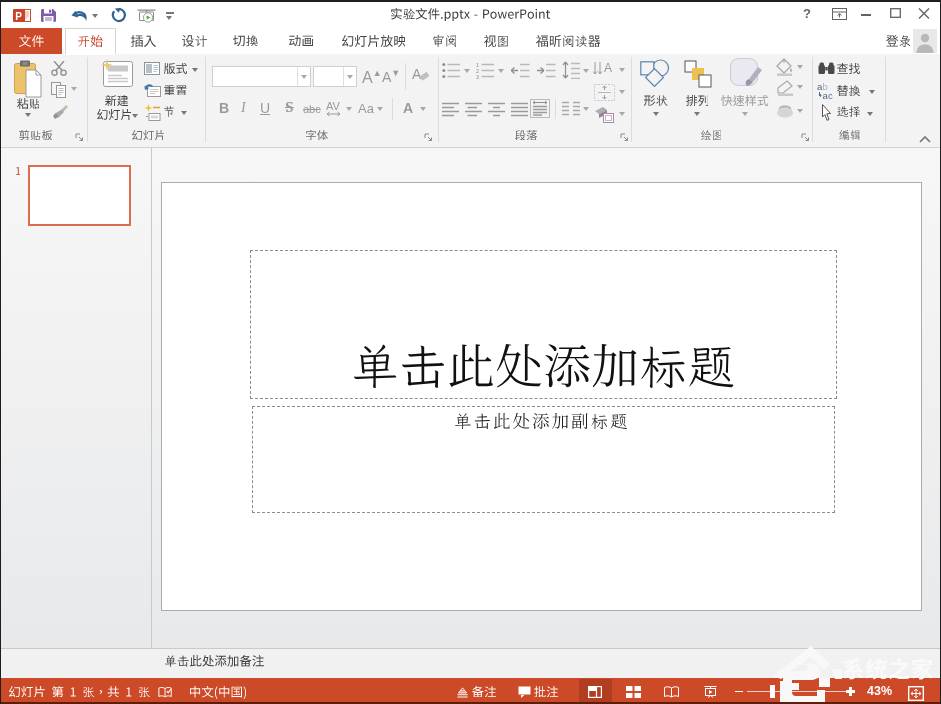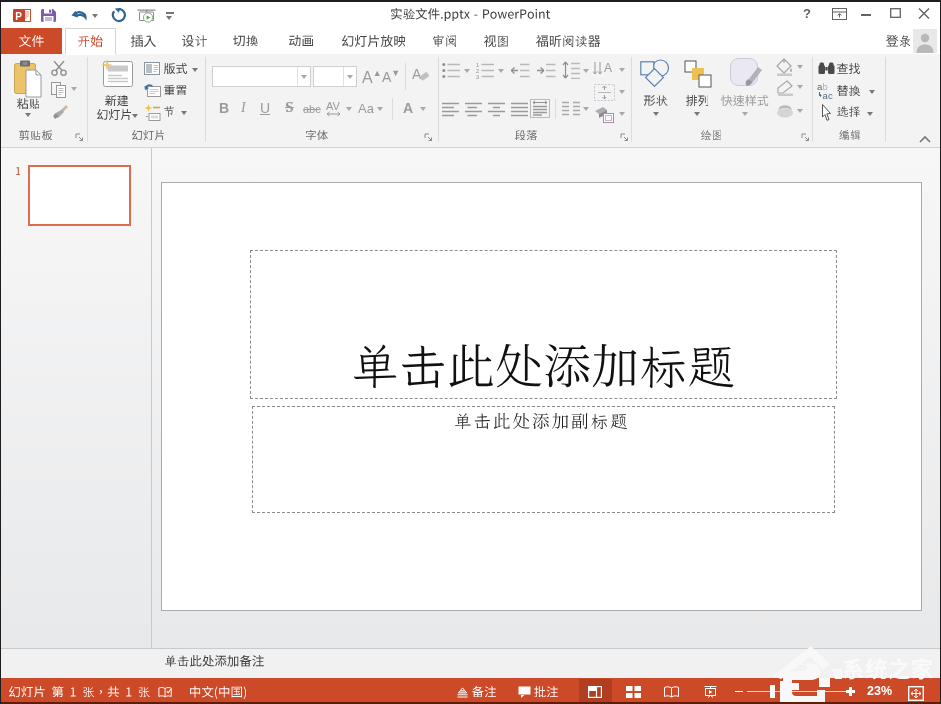--- a/index.html
+++ b/index.html
@@ -626,17 +626,17 @@
 </g>
 </svg>
 <div style="position:absolute;left:842.0px;top:658.0px;line-height:0">
       <svg width="89.9" height="21.5" viewBox="0 0 89.9 21.5">
         <g transform="translate(-0.9,19.4)">
           <path fill="#fafafb" d="M5.5 -4.5 8.2 -3.5Q7.5 -2.7 6.7 -1.8Q5.9 -0.9 5 -0.2Q4.1 0.6 3.2 1.2Q3 0.9 2.5 0.6Q2.1 0.2 1.7 -0.1Q1.2 -0.4 0.9 -0.6Q2.2 -1.3 3.4 -2.4Q4.7 -3.5 5.5 -4.5ZM13.9 -3.4 16.1 -4.8Q17 -4.2 18 -3.5Q18.9 -2.8 19.8 -2Q20.7 -1.3 21.2 -0.7L18.8 0.9Q18.3 0.3 17.5 -0.5Q16.7 -1.2 15.7 -2Q14.8 -2.8 13.9 -3.4ZM10 -6.5H12.7V-0.9Q12.7 0.1 12.5 0.7Q12.2 1.3 11.5 1.6Q10.7 1.9 9.8 1.9Q8.8 2 7.6 2Q7.5 1.4 7.2 0.6Q6.9 -0.1 6.6 -0.6Q7.2 -0.6 7.8 -0.6Q8.4 -0.6 8.8 -0.6Q9.3 -0.6 9.5 -0.6Q9.8 -0.6 9.9 -0.7Q10 -0.7 10 -0.9ZM16 -19.3 18 -17.1Q16.4 -16.5 14.5 -16Q12.6 -15.4 10.5 -15Q8.5 -14.6 6.4 -14.2Q4.4 -13.9 2.4 -13.6Q2.3 -14.1 2.1 -14.8Q1.8 -15.5 1.6 -15.9Q3.5 -16.2 5.5 -16.5Q7.5 -16.9 9.4 -17.3Q11.3 -17.7 13 -18.2Q14.7 -18.7 16 -19.3ZM3.1 -4.3Q3 -4.5 2.9 -5Q2.7 -5.4 2.6 -5.9Q2.4 -6.4 2.3 -6.7Q2.9 -6.8 3.7 -7.1Q4.4 -7.4 5.4 -7.9Q6 -8.1 7.1 -8.7Q8.2 -9.3 9.6 -10.1Q10.9 -10.9 12.4 -11.9Q13.8 -12.9 15.1 -13.9L17.1 -12.1Q14.3 -10 11.1 -8.3Q7.9 -6.6 4.8 -5.4V-5.3Q4.8 -5.3 4.5 -5.2Q4.3 -5.1 3.9 -5Q3.6 -4.8 3.3 -4.6Q3.1 -4.4 3.1 -4.3ZM3.1 -4.3 3 -6.3 4.6 -7.2 18.2 -8.1Q18.2 -7.5 18.2 -6.9Q18.2 -6.2 18.2 -5.8Q15.1 -5.6 12.8 -5.4Q10.5 -5.2 8.9 -5.1Q7.4 -4.9 6.3 -4.8Q5.3 -4.7 4.7 -4.6Q4.1 -4.5 3.7 -4.4Q3.3 -4.4 3.1 -4.3ZM4 -9.2Q4 -9.4 3.9 -9.9Q3.7 -10.3 3.6 -10.8Q3.4 -11.3 3.3 -11.6Q3.7 -11.7 4.2 -11.9Q4.6 -12.1 5.2 -12.4Q5.6 -12.6 6.5 -13.1Q7.4 -13.6 8.4 -14.4Q9.5 -15.1 10.4 -16L12.7 -14.4Q11.1 -13.2 9.2 -12.2Q7.4 -11.1 5.6 -10.4V-10.3Q5.6 -10.3 5.4 -10.2Q5.2 -10.1 4.8 -9.9Q4.5 -9.7 4.3 -9.5Q4 -9.3 4 -9.2ZM4 -9.2 4 -11 5.3 -11.8 13.8 -12.2Q13.6 -11.7 13.5 -11Q13.4 -10.4 13.4 -10Q11.2 -9.9 9.6 -9.8Q8.1 -9.7 7.1 -9.6Q6.1 -9.5 5.5 -9.5Q4.9 -9.4 4.6 -9.3Q4.3 -9.2 4 -9.2ZM14.4 -9.5 16.7 -10.6Q17.5 -9.9 18.3 -8.9Q19.1 -8 19.9 -7.1Q20.6 -6.2 21.1 -5.6L18.8 -4.2Q18.3 -4.9 17.6 -5.8Q16.9 -6.7 16 -7.7Q15.2 -8.7 14.4 -9.5ZM39.3 -12.3 41.4 -13.4Q42 -12.6 42.7 -11.7Q43.3 -10.8 43.8 -9.9Q44.4 -9 44.7 -8.3L42.4 -7.1Q42.1 -7.8 41.6 -8.7Q41.1 -9.6 40.5 -10.5Q39.9 -11.5 39.3 -12.3ZM31.8 -16.2H44.4V-13.8H31.8ZM38.2 -7.8H40.9V-1.4Q40.9 -0.9 40.9 -0.8Q41 -0.6 41.2 -0.6Q41.3 -0.6 41.5 -0.6Q41.6 -0.6 41.8 -0.6Q41.9 -0.6 42 -0.6Q42.2 -0.6 42.3 -0.9Q42.4 -1.1 42.4 -1.8Q42.5 -2.6 42.5 -4Q42.9 -3.7 43.6 -3.4Q44.3 -3.1 44.8 -2.9Q44.7 -1.2 44.4 -0.2Q44.2 0.8 43.7 1.2Q43.2 1.6 42.3 1.6Q42.1 1.6 41.9 1.6Q41.7 1.6 41.5 1.6Q41.3 1.6 41.1 1.6Q40.9 1.6 40.7 1.6Q39.7 1.6 39.2 1.4Q38.6 1.1 38.4 0.4Q38.2 -0.3 38.2 -1.4ZM34 -7.7H36.6Q36.6 -6 36.4 -4.5Q36.2 -3 35.7 -1.7Q35.2 -0.5 34.2 0.5Q33.3 1.4 31.7 2.1Q31.6 1.8 31.3 1.4Q31 0.9 30.7 0.6Q30.4 0.2 30.1 -0.1Q31.4 -0.6 32.1 -1.4Q32.9 -2.1 33.3 -3Q33.7 -4 33.8 -5.1Q33.9 -6.3 34 -7.7ZM32.1 -7.4 32 -9.3 33.3 -10.2 41.9 -10.9Q41.9 -10.4 42 -9.8Q42.1 -9.1 42.1 -8.7Q39.7 -8.5 38 -8.3Q36.4 -8.1 35.3 -8Q34.2 -7.8 33.6 -7.8Q33 -7.7 32.6 -7.6Q32.3 -7.5 32.1 -7.4ZM36 -18.6 38.5 -19.2Q38.8 -18.6 39.1 -17.8Q39.5 -17.1 39.6 -16.6L36.9 -15.8Q36.8 -16.4 36.5 -17.1Q36.2 -17.9 36 -18.6ZM32.1 -7.4Q32 -7.7 31.9 -8.2Q31.7 -8.7 31.6 -9.2Q31.4 -9.7 31.3 -10Q31.6 -10.1 32.1 -10.2Q32.6 -10.4 32.9 -10.7Q33.2 -11 33.6 -11.5Q34.1 -12.1 34.6 -12.8Q35.2 -13.5 35.7 -14.2Q36.2 -14.9 36.5 -15.3H39.6Q39.2 -14.6 38.5 -13.8Q37.9 -12.9 37.3 -12Q36.6 -11.2 36 -10.4Q35.3 -9.6 34.9 -9Q34.9 -9 34.6 -8.9Q34.3 -8.8 33.9 -8.7Q33.5 -8.5 33 -8.3Q32.6 -8 32.4 -7.8Q32.1 -7.6 32.1 -7.4ZM24.4 -3.8Q24.4 -4.1 24.2 -4.5Q24.1 -5 23.9 -5.5Q23.7 -6 23.5 -6.3Q24 -6.4 24.4 -6.8Q24.8 -7.1 25.3 -7.8Q25.6 -8.1 26.1 -8.7Q26.6 -9.4 27.3 -10.4Q27.9 -11.3 28.5 -12.4Q29.2 -13.5 29.7 -14.6L32 -13.2Q30.9 -11 29.3 -8.9Q27.8 -6.8 26.2 -5.2V-5.1Q26.2 -5.1 25.9 -5Q25.6 -4.9 25.3 -4.6Q25 -4.4 24.7 -4.2Q24.4 -4 24.4 -3.8ZM24.4 -3.8 24.2 -6.1 25.3 -6.9 31.3 -8.1Q31.3 -7.5 31.3 -6.8Q31.3 -6.2 31.3 -5.7Q29.3 -5.3 28 -4.9Q26.8 -4.6 26.1 -4.4Q25.4 -4.2 25 -4.1Q24.6 -4 24.4 -3.8ZM24.3 -9.3Q24.2 -9.6 24 -10.1Q23.9 -10.6 23.7 -11.1Q23.5 -11.6 23.3 -12Q23.7 -12.1 24 -12.4Q24.3 -12.8 24.7 -13.3Q24.9 -13.6 25.2 -14.2Q25.5 -14.8 25.9 -15.6Q26.3 -16.5 26.7 -17.4Q27.1 -18.4 27.4 -19.3L30.1 -18.1Q29.6 -16.8 28.9 -15.5Q28.2 -14.2 27.4 -12.9Q26.6 -11.7 25.8 -10.8V-10.7Q25.8 -10.7 25.6 -10.5Q25.3 -10.4 25 -10.2Q24.7 -9.9 24.5 -9.7Q24.3 -9.5 24.3 -9.3ZM24.3 -9.3 24.2 -11.3 25.3 -12 29.1 -12.3Q29 -11.8 28.9 -11.1Q28.8 -10.5 28.8 -10.1Q27.6 -9.9 26.7 -9.8Q25.9 -9.7 25.4 -9.6Q25 -9.5 24.7 -9.5Q24.4 -9.4 24.3 -9.3ZM23.7 -1.5Q24.6 -1.8 25.9 -2.2Q27.1 -2.6 28.5 -3.1Q29.9 -3.6 31.3 -4.1L31.8 -1.8Q29.9 -1 27.9 -0.3Q25.9 0.5 24.3 1.1ZM47.9 -14.9H64V-12.3H47.9ZM62.9 -14.9H63.5L64.1 -15.1L66.1 -13.7Q65 -11.9 63.4 -10.2Q61.8 -8.4 60 -6.7Q58.2 -5.1 56.3 -3.6Q54.4 -2.2 52.5 -1.1Q52.2 -1.5 51.7 -2.1Q51.1 -2.6 50.6 -3Q52.4 -4 54.3 -5.4Q56.1 -6.7 57.7 -8.3Q59.4 -9.8 60.7 -11.4Q62.1 -12.9 62.9 -14.3ZM54.6 -18.1 57.1 -19.4Q57.5 -18.8 58 -18.2Q58.5 -17.5 58.9 -16.9Q59.4 -16.2 59.6 -15.7L57 -14.3Q56.8 -14.8 56.4 -15.4Q56 -16.1 55.5 -16.8Q55.1 -17.5 54.6 -18.1ZM51.4 -3.5Q51.9 -3.5 52.5 -3.1Q53 -2.7 53.9 -2.1Q55 -1.4 56.5 -1.2Q57.9 -1 59.8 -1Q60.9 -1 62.4 -1.1Q63.8 -1.1 65.2 -1.3Q66.6 -1.4 67.7 -1.5Q67.5 -1.2 67.4 -0.6Q67.2 -0.1 67.1 0.4Q66.9 1 66.9 1.3Q66.3 1.4 65.4 1.4Q64.5 1.5 63.5 1.5Q62.5 1.5 61.5 1.6Q60.5 1.6 59.7 1.6Q57.6 1.6 56.1 1.3Q54.7 1 53.5 0.4Q52.8 -0.1 52.3 -0.5Q51.7 -1 51.3 -1Q51 -1 50.5 -0.6Q50.1 -0.1 49.6 0.6Q49.1 1.2 48.7 2L46.7 -0.6Q47.9 -1.9 49.2 -2.7Q50.4 -3.5 51.4 -3.5ZM70.3 -17.3H89.8V-12.2H87V-14.9H72.9V-12.2H70.3ZM73.6 -13.6H86.3V-11.4H73.6ZM77.2 -9.7 79.3 -10.9Q80.6 -9.8 81.4 -8.4Q82.2 -7.1 82.6 -5.6Q82.9 -4.2 82.9 -2.9Q82.9 -1.6 82.5 -0.6Q82.2 0.4 81.6 0.9Q81 1.6 80.4 1.8Q79.8 2 78.9 2Q78.5 2 78 2Q77.6 2 77.1 2Q77 1.4 76.9 0.7Q76.7 -0 76.3 -0.6Q76.9 -0.5 77.4 -0.5Q78 -0.5 78.4 -0.5Q78.8 -0.5 79.1 -0.6Q79.4 -0.7 79.6 -1Q79.9 -1.3 80.1 -2Q80.3 -2.7 80.2 -3.6Q80.2 -4.6 79.9 -5.7Q79.6 -6.7 78.9 -7.8Q78.3 -8.8 77.2 -9.7ZM79.6 -12.9 81.8 -11.9Q80.6 -10.7 79 -9.7Q77.3 -8.7 75.4 -8Q73.5 -7.3 71.6 -6.8Q71.5 -7 71.2 -7.4Q71 -7.8 70.7 -8.2Q70.4 -8.6 70.2 -8.9Q72 -9.2 73.8 -9.8Q75.6 -10.4 77.1 -11.1Q78.6 -11.9 79.6 -12.9ZM78.7 -8.5 80.4 -7.3Q79.6 -6.7 78.5 -6Q77.4 -5.4 76.2 -4.9Q74.9 -4.3 73.7 -3.8Q72.5 -3.3 71.4 -3Q71.1 -3.4 70.8 -4Q70.4 -4.6 70 -5.1Q71.1 -5.3 72.3 -5.7Q73.5 -6 74.7 -6.5Q75.9 -7 76.9 -7.5Q78 -8 78.7 -8.5ZM80 -5.9 81.9 -4.5Q80.9 -3.7 79.6 -2.9Q78.4 -2.1 76.9 -1.3Q75.5 -0.6 74 0Q72.5 0.6 71.1 1.1Q70.9 0.6 70.5 -0.1Q70.1 -0.7 69.7 -1.2Q71.1 -1.5 72.5 -2Q74 -2.5 75.4 -3.1Q76.8 -3.8 78 -4.5Q79.2 -5.2 80 -5.9ZM85.4 -7.2Q85.8 -5.9 86.6 -4.7Q87.3 -3.5 88.4 -2.6Q89.4 -1.7 90.7 -1.2Q90.4 -0.9 90.1 -0.5Q89.8 -0.1 89.4 0.3Q89.1 0.7 89 1Q87.5 0.3 86.3 -0.8Q85.2 -2 84.4 -3.4Q83.6 -4.9 83 -6.7ZM86.1 -11 88.4 -9.2Q87.4 -8.4 86.2 -7.6Q85.1 -6.8 83.9 -6.1Q82.8 -5.4 81.8 -4.9L80.1 -6.4Q81.1 -7 82.2 -7.8Q83.3 -8.6 84.3 -9.4Q85.4 -10.2 86.1 -11ZM77.9 -18.5 80.7 -19.4Q81.1 -18.7 81.5 -18Q81.8 -17.2 81.9 -16.6L78.9 -15.7Q78.8 -16.3 78.5 -17.1Q78.2 -17.9 77.9 -18.5Z"></path>
         </g>
       </svg>
     </div>
 <div class="ab" style="left:829px;top:700px;font:9px 'Liberation Sans';letter-spacing:1.6px;color:#fff">XITONGZHIJIA.NET</div>
-<div class="ab" style="left:866px;top:684px;font:bold 12.5px 'Liberation Sans';color:#fff">23%</div>
+<div class="ab" style="left:866px;top:684px;font:bold 12.5px 'Liberation Sans';color:#fff">43%</div>
 <svg class="ab" style="left:907px;top:686px" width="16" height="15" viewBox="0 0 16 15">
 <rect x="0.7" y="0.7" width="14.6" height="13.6" fill="none" stroke="#fff" stroke-width="1.4"></rect>
 <path d="M8 3 V12 M8 3 l-1.8 2 M8 3 l1.8 2 M8 12 l-1.8 -2 M8 12 l1.8 -2 M3 7.5 h10 M3 7.5 l2 -1.8 M3 7.5 l2 1.8 M13 7.5 l-2 -1.8 M13 7.5 l-2 1.8" stroke="#fff" fill="none"></path>
 </svg>
 </div>
 </body></html>

